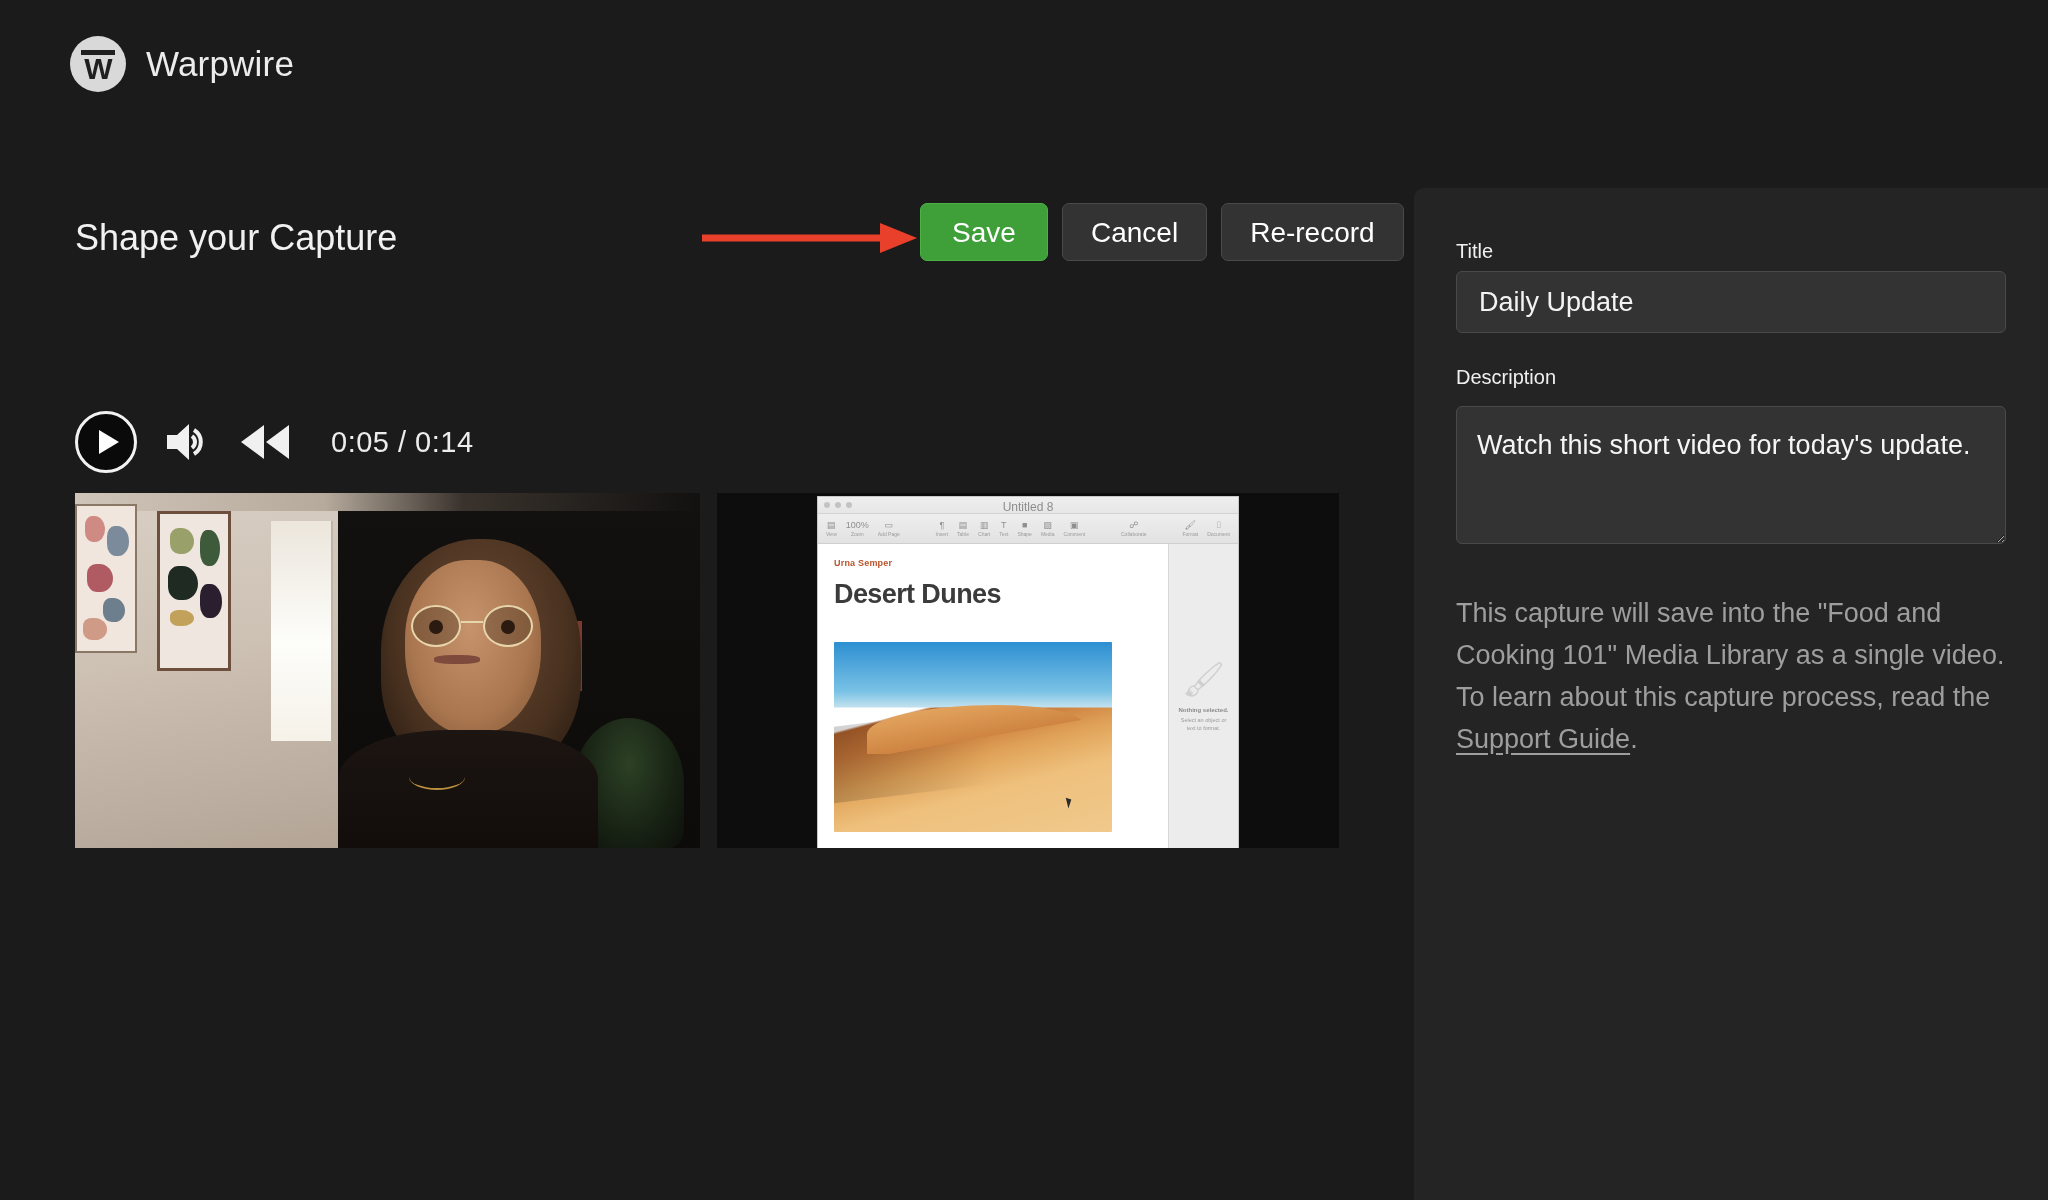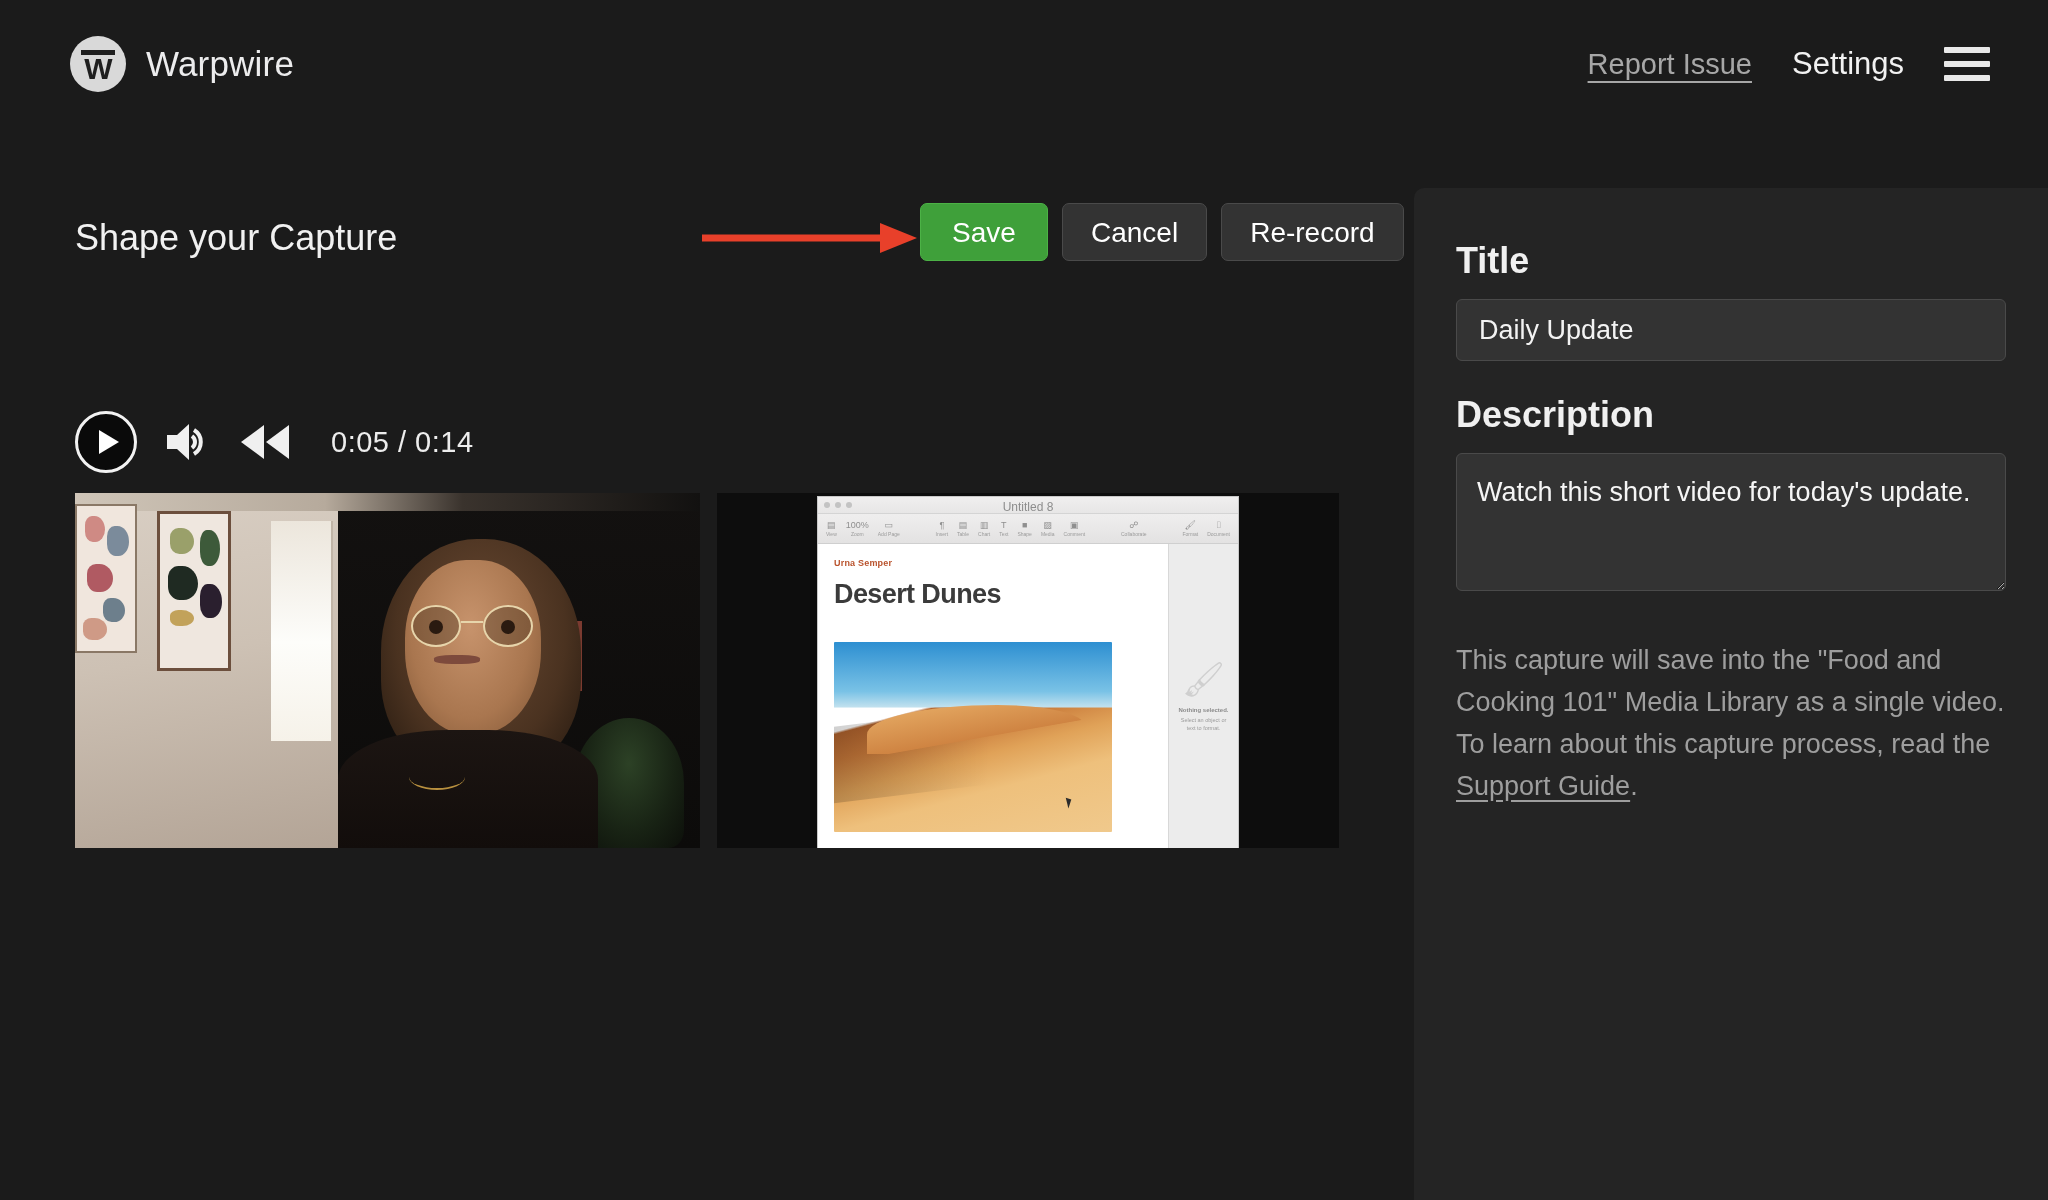--- a/index.html
+++ b/index.html
@@ -187,23 +187,23 @@
   }
   .insp-brush { font-size: 34px; color: #cfcfcf; line-height: 36px; }
   .insp-t1 { font-size: 6px; color: #8b8b8b; font-weight: bold; margin-top: 10px; }
   .insp-t2 { font-size: 5.5px; color: #9b9b9b; margin-top: 3px; line-height: 8px; }
 
   
   .sidebar {
     position: absolute; left: 1414px; top: 188px; width: 634px; height: 1012px;
     background: #242424; border-radius: 10px 0 0 0; padding: 52px 42px 0 42px;
   }
-  .field-label { font-size: 36px; font-weight: bold; color: #f0f0f0; }
+  .field-label { font-size: 20px; font-weight: normal; color: #f0f0f0; }
   .text-input {
-    margin-top: 17px; width: 100%; height: 62px; background: #333333;
+    margin-top: 8px; width: 100%; height: 62px; background: #333333;
     border: 1px solid #4a4a4a; border-radius: 6px; color: #f3f3f3;
     font-size: 27px; font-family: "Liberation Sans", sans-serif; padding: 0 22px;
     outline: none;
   }
   .label-desc { margin-top: 33px; }
   .text-area {
     margin-top: 17px; width: 100%; height: 138px; background: #333333;
     border: 1px solid #4a4a4a; border-radius: 6px; color: #f5f5f5;
     font-size: 27px; font-family: "Liberation Sans", sans-serif; padding: 14px 20px;
     line-height: 48px; resize: both; outline: none; overflow: hidden;
@@ -218,29 +218,20 @@
 
 <div class="page">
 
   <div class="header">
     <div class="brand">
       <div class="brand-mark">
         <span class="bar"></span>
         <span class="w">W</span>
       </div>
       <div class="brand-name">Warpwire</div>
-    </div>
-    <div class="nav">
-      <span class="nav-link">Report Issue</span>
-      <span class="nav-settings">Settings</span>
-      <span class="hamburger">
-        <span></span>
-          <span></span>
-          <span></span>
-      </span>
     </div>
   </div>
 
   <div class="main">
 
     <div class="toprow">
       <h1 class="page-title">Shape your Capture</h1>
 
       <div class="arrow-wrap">
         <svg width="215" height="34" viewBox="0 0 215 34">

